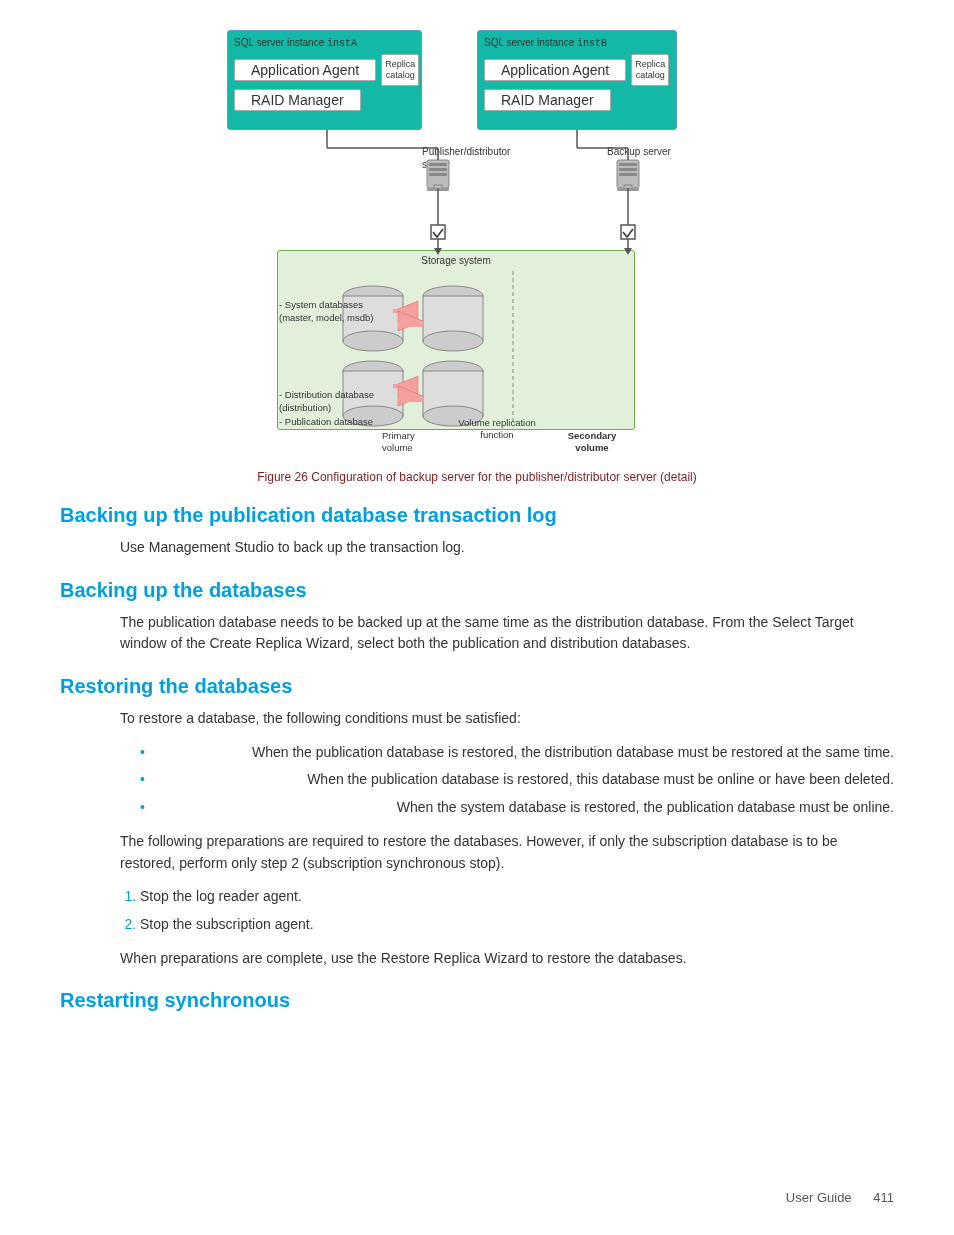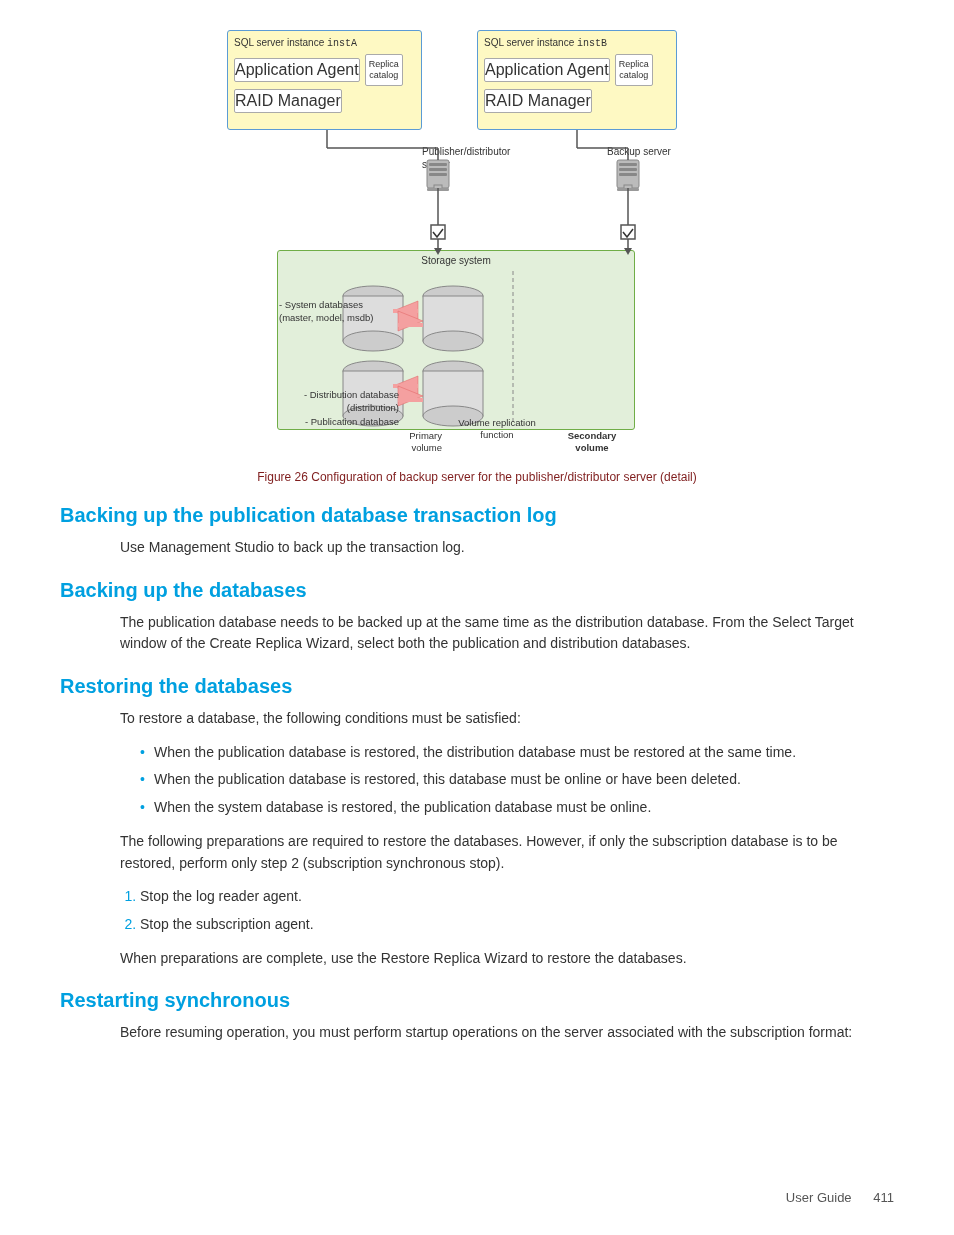--- a/index.html
+++ b/index.html
@@ -26,21 +26,21 @@
       width: 500px;
       height: 430px;
       position: relative;
       font-size: 11px;
     }
 
     
     .sql-box {
       position: absolute;
       border: 1.5px solid #5b9bd5;
-      background: #fef9c3;
+      background: #14b8a6;
       border-radius: 3px;
       padding: 6px;
     }
     .sql-box-a {
       left: 0; top: 0;
       width: 195px; height: 100px;
     }
     .sql-box-b {
       left: 250px; top: 0;
       width: 200px; height: 100px;
@@ -56,22 +56,22 @@
     .agent-row {
       display: flex;
       align-items: center;
       gap: 5px;
       margin-bottom: 3px;
     }
     .agent-btn {
       border: 1px solid #aaa;
       background: #fff;
       border-radius: 2px;
-      padding: 2px 0;
-      font-size: 16px;
+      padding: 2px 16px;
+      font-size: 14px;
       white-space: nowrap;
     }
     .replica-box {
       border: 1px solid #aaa;
       background: #fff;
       border-radius: 2px;
       padding: 2px 5px;
       font-size: 10px;
       text-align: center;
       line-height: 1.2;
@@ -119,20 +119,21 @@
       margin-bottom: 12px;
       line-height: 1.55;
       font-size: 14px;
       color: #333;
     }
 
     
     .bullet-list {
       margin-left: 80px;
       margin-bottom: 12px;
+      text-align: right;
     }
     .bullet-list li {
       margin-bottom: 6px;
       line-height: 1.55;
       list-style: none;
       position: relative;
       padding-left: 14px;
       font-size: 14px;
     }
     .bullet-list li::before {
@@ -246,23 +247,23 @@
           <rect x="115" y="118" width="25" height="4" fill="#f4a0a0"></rect>
           <polygon points="145,130 120,140 120,120" fill="#f4a0a0" stroke="#e06060" stroke-width="0.5"></polygon>
           <rect x="120" y="132" width="25" height="4" fill="#f4a0a0"></rect>
 
           <line x1="235" y1="5" x2="235" y2="160" stroke="#888" stroke-width="1" stroke-dasharray="4,3"></line>
         </svg>
       </div>
 
       <div style="position:absolute; left:52px; top:268px; font-size:9.5px; line-height:1.4; width:110px;">- System databases<br>(master, model, msdb)</div>
 
-      <div style="position:absolute; left:52px; top:358px; font-size:9.5px; line-height:1.4; width:120px;text-align:right;">- Distribution database<br>(distribution)<br>- Publication database</div>
-
-      <div style="position:absolute; left:155px; top:400px; font-size:9.5px; text-align:right; width:60px; line-height:1.3;">Primary<br>volume</div>
+      <div style="position:absolute; left:52px; top:358px; font-size:9.5px; line-height:1.4; width:120px;">- Distribution database<br>(distribution)<br>- Publication database</div>
+
+      <div style="position:absolute; left:155px; top:400px; font-size:9.5px; text-align:left; width:60px; line-height:1.3;">Primary<br>volume</div>
 
       <div style="position:absolute; left:225px; top:387px; font-size:9.5px; text-align:center; width:90px; line-height:1.3;">Volume replication<br>function</div>
 
       <div style="position:absolute; left:330px; top:400px; font-size:9.5px; text-align:center; width:70px; line-height:1.3;font-weight:bold;">Secondary<br>volume</div>
 
       <svg class="diagram-svg">
 
         <rect x="200" y="130" width="22" height="28" rx="2" fill="#bbb" stroke="#888" stroke-width="1"></rect>
         <rect x="202" y="133" width="18" height="3" rx="1" fill="#888"></rect>
         <rect x="202" y="138" width="18" height="3" rx="1" fill="#888"></rect>
@@ -324,21 +325,20 @@
     <div class="body-text">The following preparations are required to restore the databases. However, if only the subscription database is to be restored, perform only step 2 (subscription synchronous stop).</div>
     <ol class="numbered-list">
       <li><span>Stop the log reader agent.</span></li>
       <li><span>Stop the subscription agent.</span></li>
     </ol>
     <div class="body-text">When preparations are complete, use the Restore Replica Wizard to restore the databases.</div>
   </div>
 
   <div>
     <div class="section-heading">Restarting synchronous</div>
-    <div class="body-text">Before resuming operation, you must perform startup operations on the server associated with the subscription format:</div>
   </div>
 
   <div class="page-footer">
     <span>User Guide</span>
     &nbsp;&nbsp;&nbsp;&nbsp;
     <span>411</span>
   </div>
 
 </div>
 

